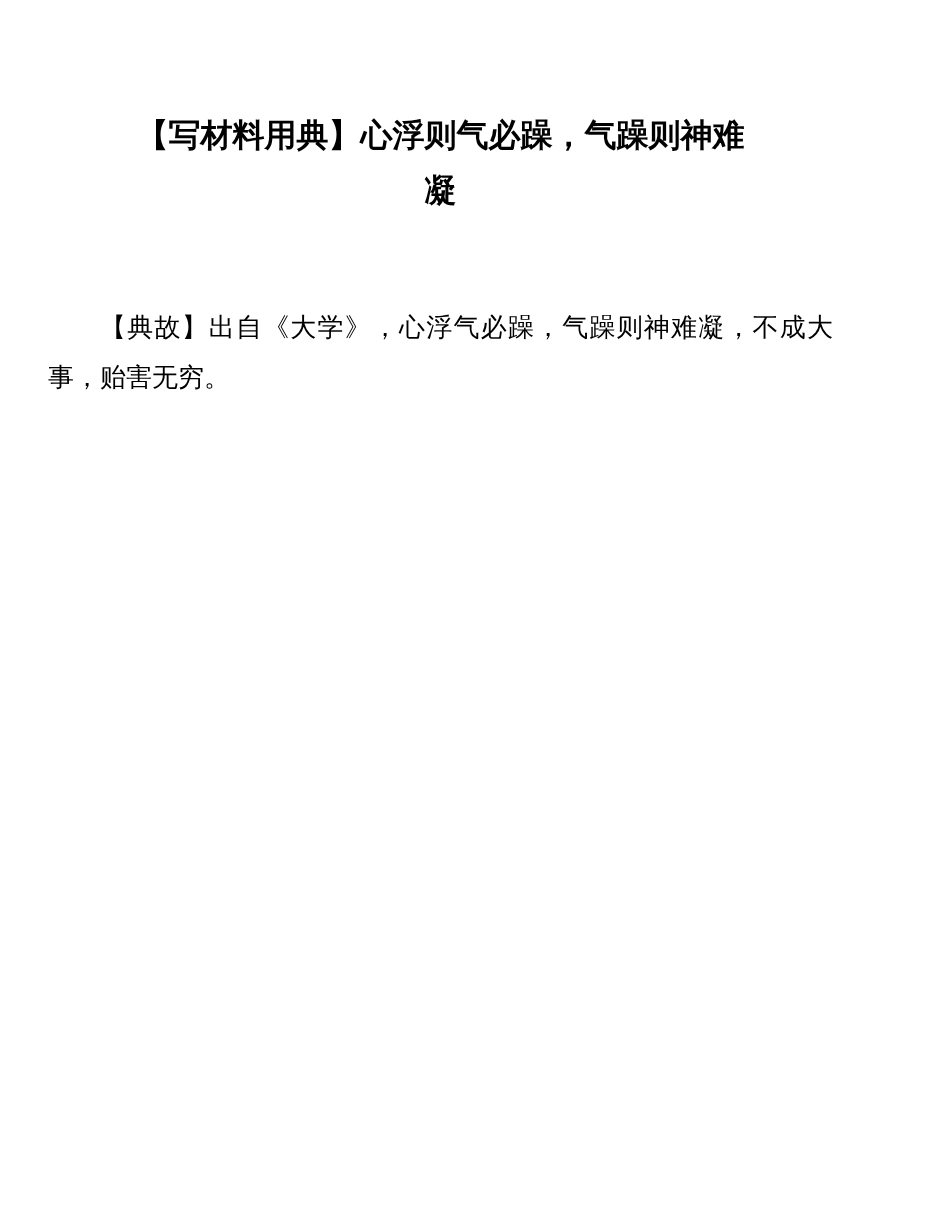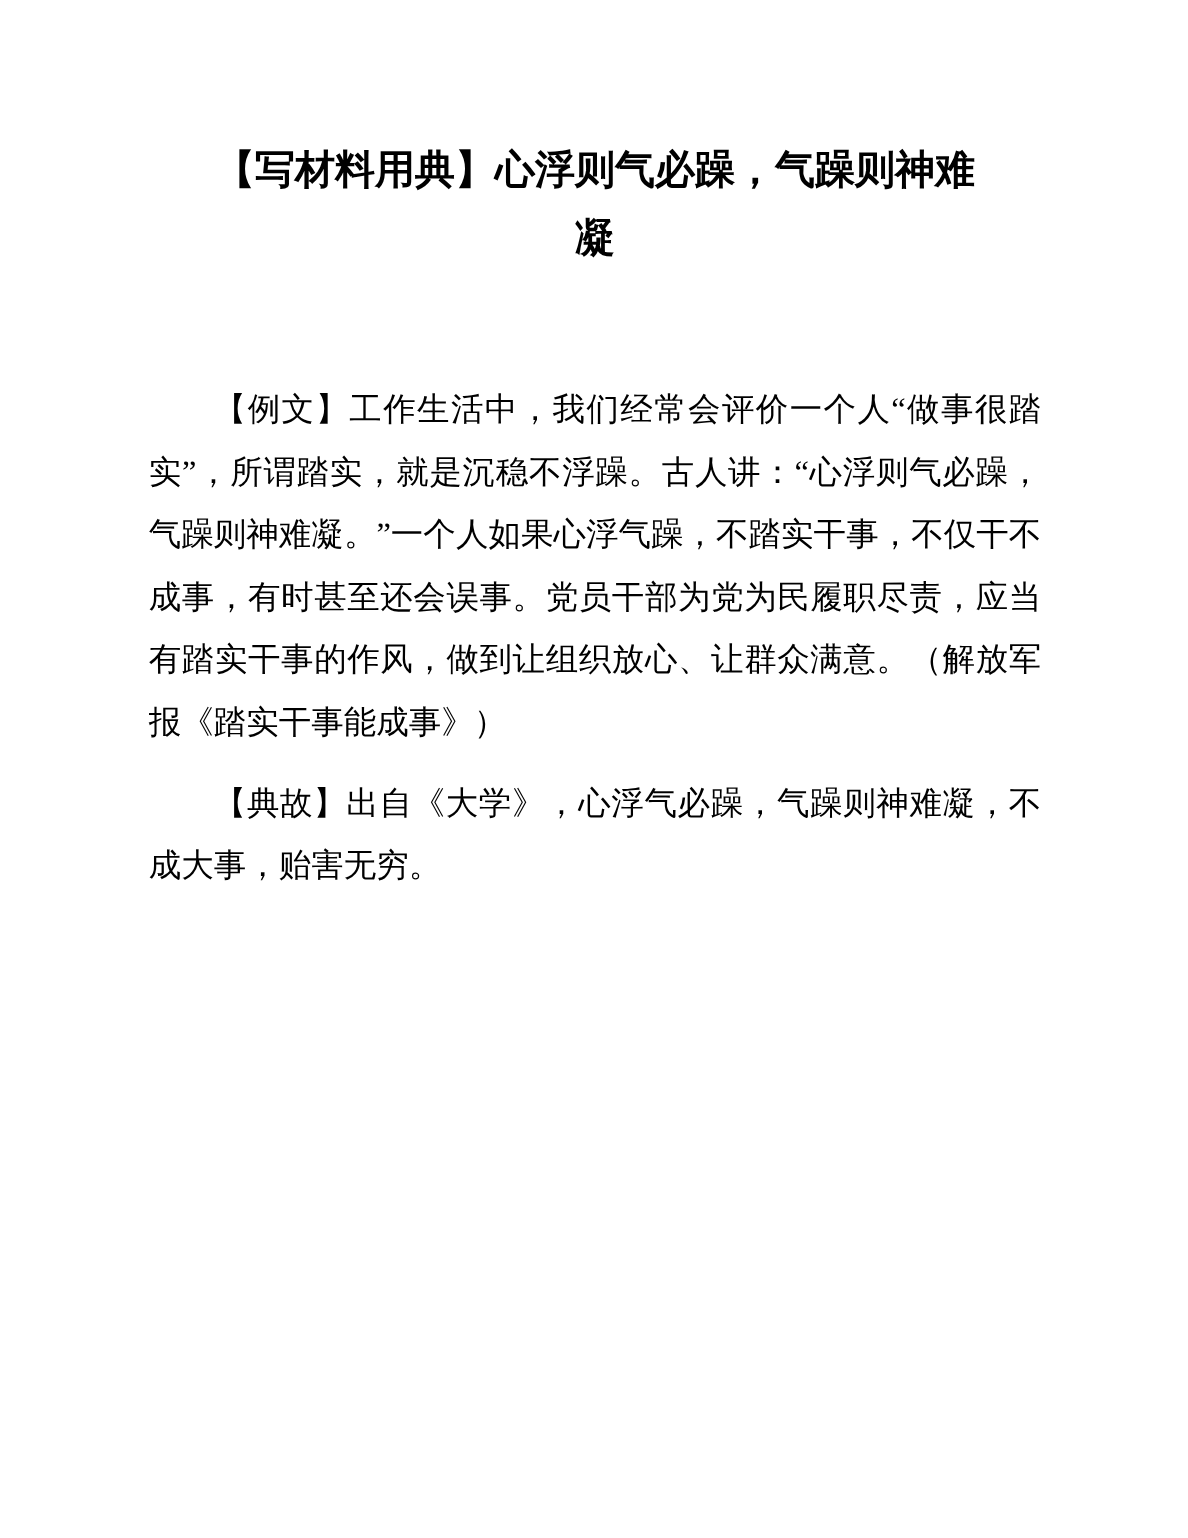--- a/index.html
+++ b/index.html
@@ -7,21 +7,21 @@
     padding: 0;
     background: #ffffff;
   }
   .page {
     position: relative;
     width: 950px;
     height: 1230px;
     background: #ffffff;
     overflow: hidden;
     box-sizing: border-box;
-    padding: 108px 117px 0 119px;
+    padding: 108px 117px 0 48px;
     font-family: "Liberation Serif", "DejaVu Serif", serif;
     color: #000000;
   }
   .doc-title {
     margin: 0 0 85px 0;
     font-size: 32px;
     font-weight: bold;
     line-height: 55px;
     text-align: center;
     color: #000000;
@@ -41,16 +41,15 @@
 </style>
 </head>
 <body>
 
 <div class="page">
   <h1 class="doc-title">
     <span class="title-line">【写材料用典】心浮则气必躁，气躁则神难</span>
     <span class="title-line">凝</span>
   </h1>
   <div class="doc-body">
-    <p>【例文】工作生活中，我们经常会评价一个人“做事很踏实”，所谓踏实，就是沉稳不浮躁。古人讲：“心浮则气必躁，气躁则神难凝。”一个人如果心浮气躁，不踏实干事，不仅干不成事，有时甚至还会误事。党员干部为党为民履职尽责，应当有踏实干事的作风，做到让组织放心、让群众满意。（解放军报《踏实干事能成事》）</p>
     <p>【典故】出自《大学》，心浮气必躁，气躁则神难凝，不成大事，贻害无穷。</p>
   </div>
 </div>
 
 </body></html>

